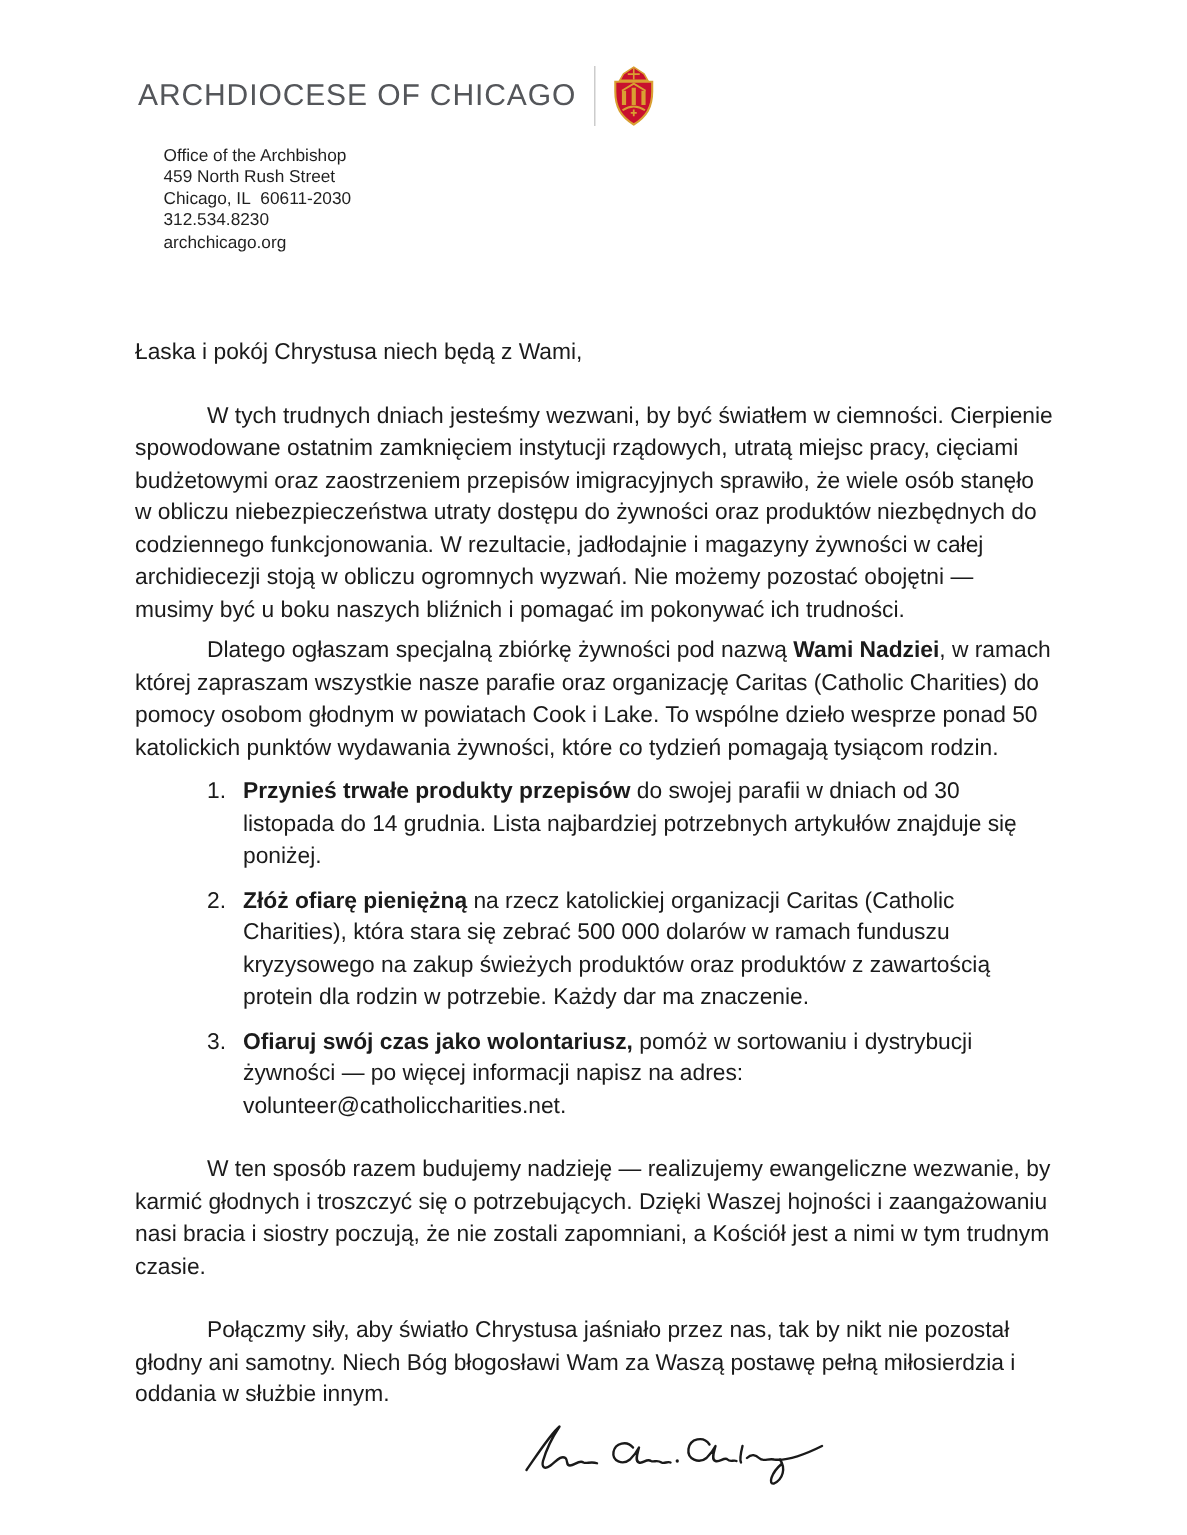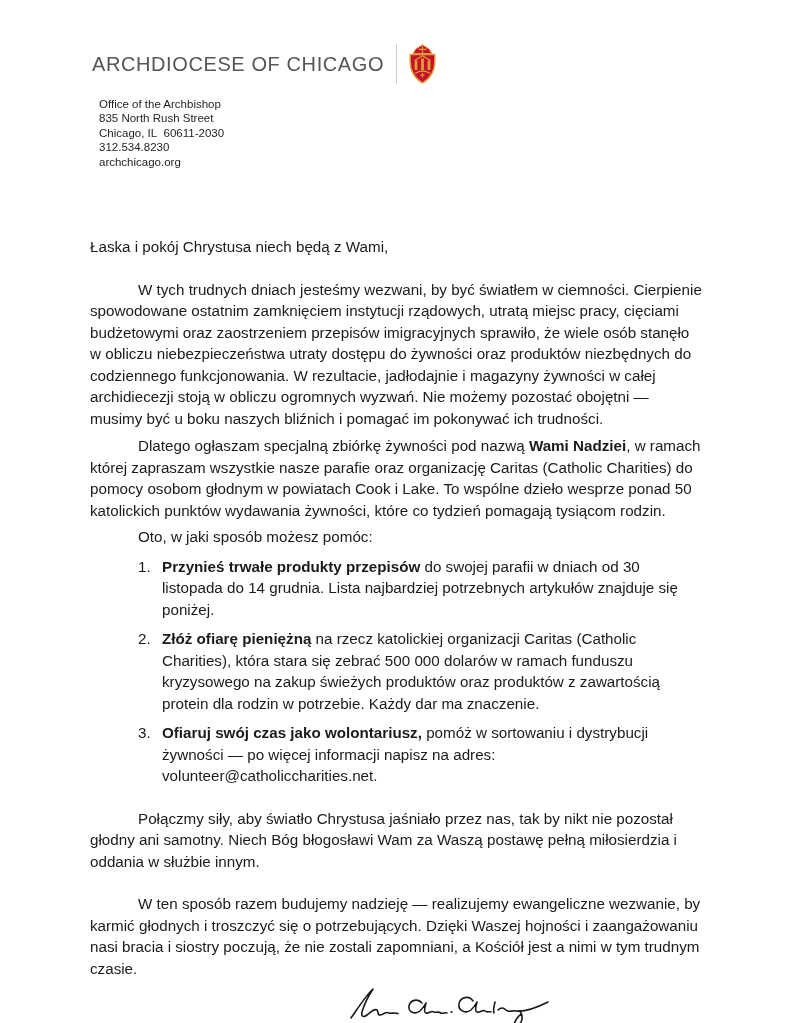--- a/index.html
+++ b/index.html
@@ -5,25 +5,25 @@
   html,body{margin:0;padding:0;background:#ffffff;}
   .page{
     position:relative;width:791px;height:1023px;background:#ffffff;
     font-family:"Liberation Sans",sans-serif;color:#1b1b1b;overflow:hidden;
   }
   
   .letterhead{position:absolute;left:92px;top:44px;display:flex;align-items:center;}
   .org-name{font-size:20px;letter-spacing:.6px;color:#54565a;white-space:nowrap;}
   .lh-divider{width:1px;height:40px;background:#cccccc;margin:0 10px 0 12px;}
   .crest{display:block;}
-  .address{position:absolute;left:99px;top:97px;font-size:11.5px;line-height:14.4px;color:#1f1f1f;}
+  .address{position:absolute;left:109px;top:97px;font-size:11.5px;line-height:14.4px;color:#1f1f1f;}
   
   .letter{position:absolute;left:90px;top:223px;width:612px;font-size:15.2px;line-height:21.5px;}
   .date-line{margin-left:282px;}
-  .salutation{margin-top:13px;}
+  .salutation{margin-top:1px;}
   .para{margin-top:21px;text-indent:48px;}
   .para.tight{margin-top:6px;}
   .list-intro{margin-top:5px;margin-left:48px;}
   .num-list{margin:0;padding:0;}
   .num-item{position:relative;margin-top:8px;padding-left:72px;}
   .num-item .num{position:absolute;left:48px;top:0;}
   b{font-weight:bold;}
   
   .closing-block{margin-top:6px;margin-left:282px;}
   .sig-svg{display:block;margin:3px 0 0 -26px;}
@@ -47,52 +47,51 @@
       <rect x="14.1" y="14.5" width="2.8" height="11.5" fill="#d9a032"></rect>
       <rect x="20.6" y="16.5" width="2.8" height="9.5" fill="#d9a032"></rect>
       <path d="M7.6 16.5 L15.5 11.8 L23.4 16.5" fill="none" stroke="#d9a032" stroke-width="1.3"></path>
       <path d="M8 29.5 Q15.5 24.5 23 29.5" fill="none" stroke="#d9a032" stroke-width="1.3"></path>
       <path d="M15.5 29 V33.5 M13.5 31.2 H17.5" stroke="#d9a032" stroke-width="1.2" fill="none"></path>
     </svg>
   </div>
 
   <div class="address">
     <div>Office of the Archbishop</div>
-    <div>835 North Rush Street</div>
+    <div>459 North Rush Street</div>
     <div>Chicago, IL&nbsp; 60611-2030</div>
     <div>312.534.8230</div>
     <div>archchicago.org</div>
   </div>
 
   <div class="letter">
 
 
     <div class="salutation">Łaska i pokój Chrystusa niech będą z Wami,</div>
 
     <div class="para">W tych trudnych dniach jesteśmy wezwani, by być światłem w ciemności. Cierpienie spowodowane ostatnim zamknięciem instytucji rządowych, utratą miejsc pracy, cięciami budżetowymi oraz zaostrzeniem przepisów imigracyjnych sprawiło, że wiele osób stanęło w obliczu niebezpieczeństwa utraty dostępu do żywności oraz produktów niezbędnych do codziennego funkcjonowania. W rezultacie, jadłodajnie i magazyny żywności w całej archidiecezji stoją w obliczu ogromnych wyzwań. Nie możemy pozostać obojętni — musimy być u boku naszych bliźnich i pomagać im pokonywać ich trudności.</div>
 
     <div class="para tight"><span>Dlatego ogłaszam specjalną zbiórkę żywności pod nazwą </span><b>Wami Nadziei</b><span>, w ramach której zapraszam wszystkie nasze parafie oraz organizację Caritas (Catholic Charities) do pomocy osobom głodnym w powiatach Cook i Lake. To wspólne dzieło wesprze ponad 50 katolickich punktów wydawania żywności, które co tydzień pomagają tysiącom rodzin.</span></div>
 
-    <div class="list-intro">Oto, w jaki sposób możesz pomóc:</div>
 
     <div class="num-list">
       <div class="num-item">
         <span class="num">1.</span><b>Przynieś trwałe produkty przepisów</b><span> do swojej parafii w dniach od 30 listopada do 14 grudnia. Lista najbardziej potrzebnych artykułów znajduje się poniżej.</span>
       </div>
       <div class="num-item">
         <span class="num">2.</span><b>Złóż ofiarę pieniężną</b><span> na rzecz katolickiej organizacji Caritas (Catholic Charities), która stara się zebrać 500 000 dolarów w ramach funduszu kryzysowego na zakup świeżych produktów oraz produktów z zawartością protein dla rodzin w potrzebie. Każdy dar ma znaczenie.</span>
       </div>
       <div class="num-item">
         <span class="num">3.</span><b>Ofiaruj swój czas jako wolontariusz,</b><span> pomóż w sortowaniu i dystrybucji żywności — po więcej informacji napisz na adres: volunteer@catholiccharities.net.</span>
       </div>
     </div>
 
+    <div class="para">W ten sposób razem budujemy nadzieję — realizujemy ewangeliczne wezwanie, by karmić głodnych i troszczyć się o potrzebujących. Dzięki Waszej hojności i zaangażowaniu nasi bracia i siostry poczują, że nie zostali zapomniani, a Kościół jest a nimi w tym trudnym czasie.</div>
+
     <div class="para">Połączmy siły, aby światło Chrystusa jaśniało przez nas, tak by nikt nie pozostał głodny ani samotny. Niech Bóg błogosławi Wam za Waszą postawę pełną miłosierdzia i oddania w służbie innym.</div>
-
-    <div class="para">W ten sposób razem budujemy nadzieję — realizujemy ewangeliczne wezwanie, by karmić głodnych i troszczyć się o potrzebujących. Dzięki Waszej hojności i zaangażowaniu nasi bracia i siostry poczują, że nie zostali zapomniani, a Kościół jest a nimi w tym trudnym czasie.</div>
 
     <div class="closing-block">
       <svg class="sig-svg" width="205" height="44" viewBox="0 0 205 44" fill="none" stroke="#1a1a1a" stroke-width="1.6" stroke-linecap="round" stroke-linejoin="round" aria-label="Blase Card. Cupich">
 
         <path d="M5 33 C 12 23, 21 9, 27 4 C 23 10, 18 20, 16 27 C 15 31, 17 33, 21 30 C 25 27, 28 23, 31 25 C 33 27, 31 30, 34 30 C 37 30, 40 26, 43 28 C 45 29, 48 27, 52 28.5"></path>
 
         <path d="M76 18 C 72 13, 64 15, 63 21 C 62 27, 69 30, 74 26 C 77 23, 79 20, 80 18 C 79 22, 77 27, 80 28 C 83 29, 85 25, 88 27 C 90 28, 92 26, 95 28 C 97 29, 99 27, 101 28"></path>
         <circle cx="105.5" cy="27" r="1.1" fill="#1a1a1a" stroke="none"></circle>
 
         <path d="M127 16 C 123 10, 114 12, 113 19 C 112 26, 120 29, 125 25 C 128 22, 130 19, 131 17 C 130 21, 128 26, 131 27 C 134 28, 137 24, 139 26 C 141 28, 143 26, 145 27"></path>

